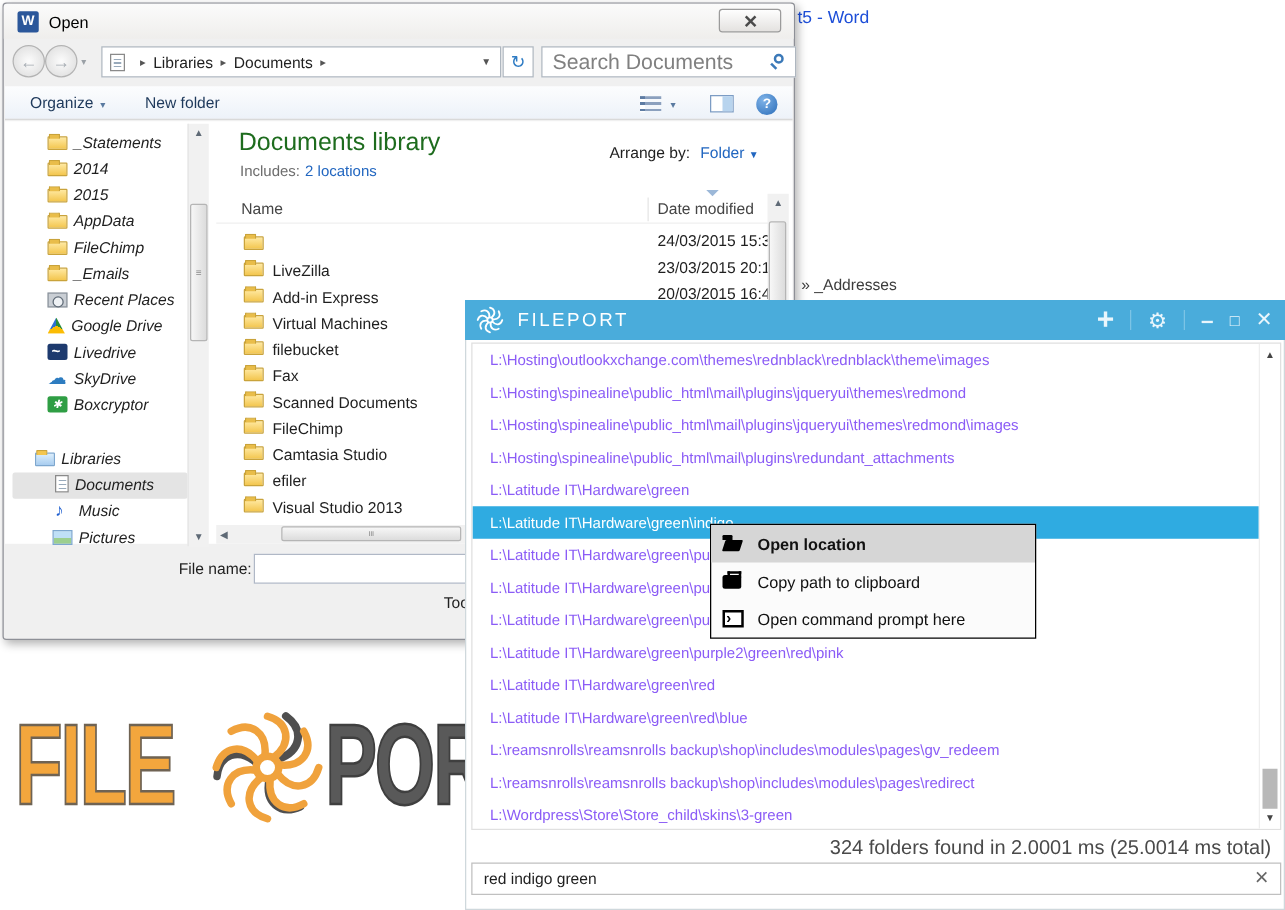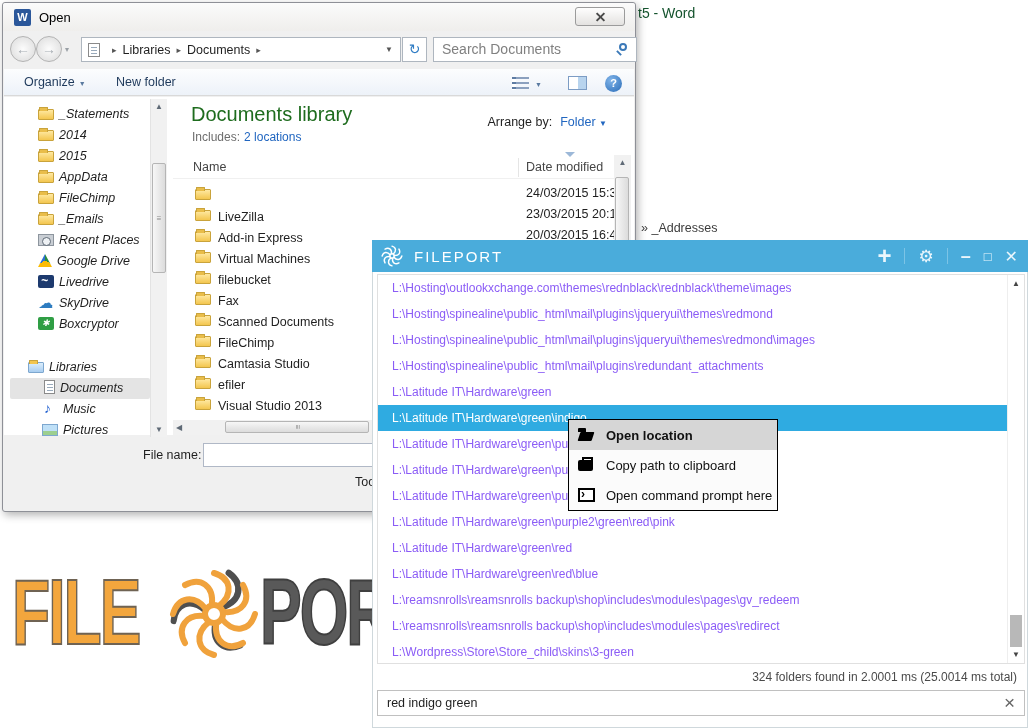--- a/index.html
+++ b/index.html
@@ -1,20 +1,20 @@
 <!DOCTYPE html>
 <html style="--titlebar-blue: #4aacdb; --selection-blue: #2fabe1; --logo-orange: #f3a63d; --logo-gray: #595959; --library-green: #1e6c1e; --link-blue: #2166c0;"><head>
 <meta charset="utf-8">
 <style>
   * { margin:0; padding:0; box-sizing:border-box; }
   html,body { width:1028px; height:728px; background:#fff; overflow:hidden;
     font-family:"Liberation Sans", sans-serif; position:relative; }
 
   
-  .bg-word-title { position:absolute; left:638px; top:5px; color:#14532d; font-size:14px; }
+  .bg-word-title { position:absolute; left:638px; top:5px; color:#1d4ed8; font-size:14px; }
   .bg-addresses  { position:absolute; left:641px; top:221px; color:#3c3c3c; font-size:12.5px; }
 
   
   .open-dialog { position:absolute; left:2px; top:2px; width:634px; height:510px;
     background:#f0f0f0; border:1px solid #8e9097; border-radius:3px;
     box-shadow:2px 3px 8px rgba(0,0,0,.3); z-index:10; }
   .od-titlebar { position:absolute; left:0; top:0; right:0; height:28px;
     background:linear-gradient(#fbfbfb,#efeeec); border-radius:3px 3px 0 0; }
   .word-icon { position:absolute; left:11px; top:6px; width:17px; height:17px; background:#2b579a;
     border-radius:2px; color:#fff; font-size:11px; font-weight:bold; text-align:center; line-height:17px; }
@@ -34,21 +34,21 @@
   .addr-bar { position:absolute; left:78px; top:34px; width:320px; height:25px; background:#fff;
     border:1px solid #aeb6bf; display:flex; align-items:center; font-size:12.5px; color:#1f1f1f; }
   .page-icon { width:12px; height:14px; background:#fff; border:1px solid #8a8a8a; margin:0 6px 0 6px; position:relative; }
   .page-icon::before { content:""; position:absolute; left:2px; top:3px; width:6px; height:7px;
     background:repeating-linear-gradient(#9ab 0 1px,#fff 1px 3px); }
   .crumb-sep { color:#555; font-size:9px; margin:0 6px; }
   .addr-drop { margin-left:auto; margin-right:7px; font-size:8px; color:#555; }
   .refresh-btn { position:absolute; left:399px; top:34px; width:25px; height:25px; background:#fff;
     border:1px solid #aeb6bf; color:#2f7cc4; font-size:14px; text-align:center; line-height:23px; }
   .search-box { position:absolute; left:430px; top:34px; width:204px; height:25px; background:#fff;
-    border:1px solid #aeb6bf; font-size:14px; color:#808080; line-height:23px; padding-left:8px; }
+    border:1px solid #aeb6bf; font-size:17px; color:#808080; line-height:23px; padding-left:8px; }
   .magnifier { position:absolute; right:9px; top:5px; width:8px; height:8px; border:2px solid #3b79b8; border-radius:50%; }
   .magnifier::after { content:""; position:absolute; left:-5px; top:7px; width:6px; height:2px;
     background:#3b79b8; transform:rotate(45deg); }
 
   .od-toolbar { position:absolute; left:1px; top:66px; right:1px; height:27px;
     background:linear-gradient(#fcfdfe,#edf2f9); border-bottom:1px solid #d9d9d9;
     font-size:12.5px; color:#1e395b; }
   .tb-organize { position:absolute; left:20px; top:6px; } .tb-newfolder { position:absolute; left:112px; top:6px; }
   .tb-drop { font-size:7px; color:#5a7aa0; margin-left:4px; }
   .listview-icon { position:absolute; left:508px; top:8px; width:17px; height:13px;
@@ -141,27 +141,27 @@
   .fp-min { font-size:18px; font-weight:bold; line-height:22px; }
   .fp-max { font-size:13px; } .fp-close { font-size:16px; }
 
   .fp-list { position:absolute; left:4px; top:34px; width:648px; height:390px; background:#fff;
     border:1px solid #e0e0e0; overflow:hidden; }
   .prow { height:26px; line-height:26px; padding-left:14px; font-size:12px; color:#8b5cf6; white-space:nowrap; }
   .prow.selected { background:#2fabe1; color:#fff; }
   .fp-vscroll { position:absolute; right:0; top:0; width:17px; height:388px; background:#fff; border-left:1px solid #eee; }
   .fp-vscroll .scroll-arrow { color:#444; }
   .fp-vthumb { position:absolute; left:2px; width:12px; top:340px; height:32px; background:#b8b8b8; }
-  .fp-status { position:absolute; right:10px; top:430px; font-size:12px; color:#4a4a4a;text-align:right; }
+  .fp-status { position:absolute; right:10px; top:430px; font-size:16px; color:#4a4a4a;text-align:right; }
   .fp-search { position:absolute; left:4px; top:450px; width:648px; height:26px; border:1px solid #c0c0c0;
     font-size:12.5px; color:#1f1f1f; padding:0 26px 0 9px; font-family:"Liberation Sans",sans-serif; }
   .fp-search-clear { position:absolute; right:12px; top:452px; font-size:19px; color:#666; cursor:default; }
 
   
-  .ctx-menu { position:absolute; left:568px; top:419px; width:210px; background:#fbfbfb;
+  .ctx-menu { position:absolute; left:568px; top:419px; width:261px; background:#fbfbfb;
     border:1px solid #000; z-index:30; }
   .mitem { height:30px; display:flex; align-items:center; padding-left:9px; gap:11px; font-size:13px; color:#111; }
   .mitem.hl { background:#d6d6d6; font-weight:bold; }
   .micon { width:17px; height:15px; position:relative; flex:none; }
   .open-folder-icon::before { content:""; position:absolute; left:0; top:0; width:8px; height:4px; background:#000; border-radius:1px 1px 0 0; }
   .open-folder-icon::after { content:""; position:absolute; left:1px; top:4px; width:14px; height:9px; background:#000; transform:skewX(-18deg); border-radius:1px; }
   .command-prompt-icon { border:2px solid #000; background:#fff; height:14px; }
   .command-prompt-icon::before { content:"›"; position:absolute; left:1px; top:-3px; font-size:12px; font-weight:bold; color:#000; }
   .clipboard-icon { margin-top:2px; }
   .clipboard-icon::before { content:""; position:absolute; left:4px; top:-2px; width:7px; height:3px; border:2px solid #000; border-bottom:none; }

